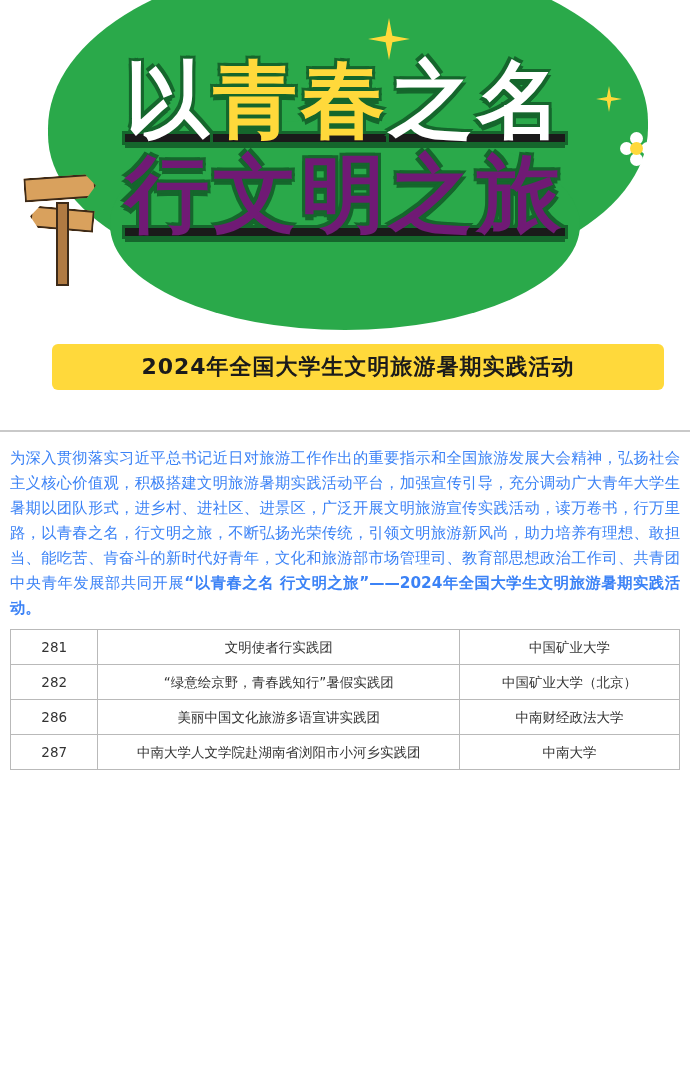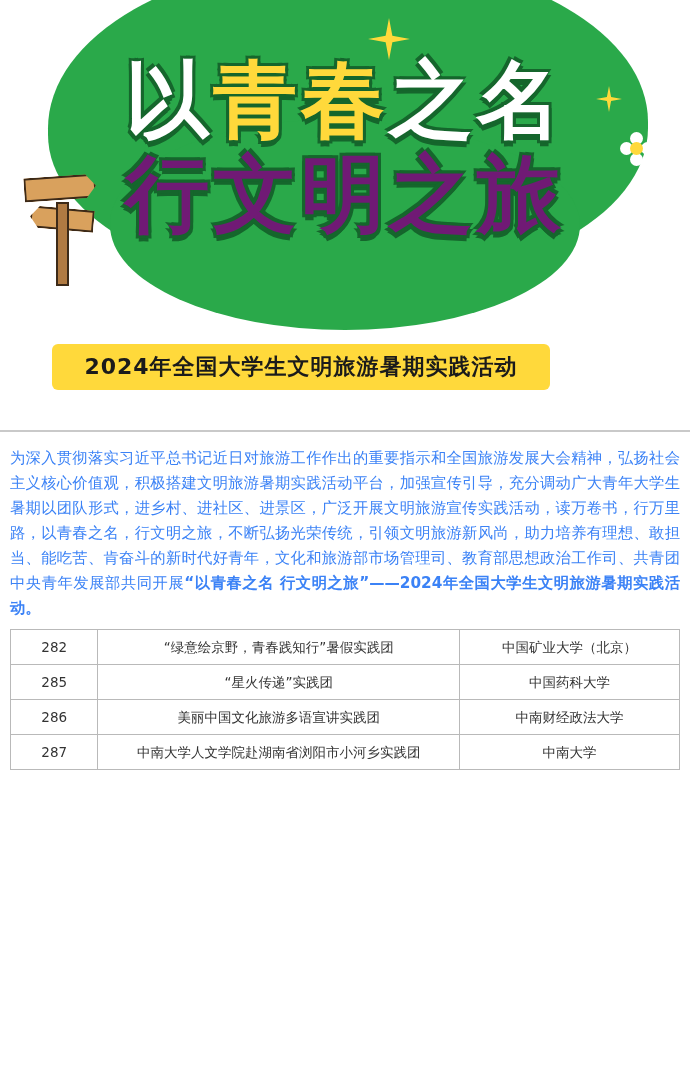--- a/index.html
+++ b/index.html
@@ -100,20 +100,21 @@
     left: 10px; top: 42px; width: 64px; height: 22px;
     clip-path: polygon(14% 0, 100% 0, 100% 100%, 14% 100%, 0 50%);
     transform: rotate(5deg);
   }
 
   .title-block {
     position: absolute;
     left: 0; top: 58px;
     width: 690px;
     text-align: center;
+    text-decoration: underline;
   }
   .title-line {
     font-family: "DejaVu Sans", sans-serif;
     font-weight: bold;
     letter-spacing: 4px;
     line-height: 1.02;
   }
   .title-line1 {
     font-size: 84px;
     color: #ffffff;
@@ -129,21 +130,21 @@
     font-size: 84px;
     color: #701a75;
     text-shadow:
       -3px -3px 0 #15662c, 3px -3px 0 #15662c, -3px 3px 0 #15662c, 3px 3px 0 #15662c,
       0 6px 0 #15662c;
   }
   .ribbon {
     position: absolute;
     left: 52px;
     top: 344px;
-    width: 498px;
+    width: 612px;
     height: 46px;
     background: #ffd93b;
     border-radius: 6px;
     display: flex;
     align-items: center;
     justify-content: center;
   }
   .ribbon-text {
     font-family: "DejaVu Sans", sans-serif;
     font-weight: bold;
@@ -248,30 +249,30 @@
 </div>
 
 <div class="article">
   <p class="para"><span>为深入贯彻落实习近平总书记近日对旅游工作作出的重要指示和全国旅游发展大会精神，弘扬社会主义核心价值观，积极搭建文明旅游暑期实践活动平台，加强宣传引导，充分调动广大青年大学生暑期以团队形式，进乡村、进社区、进景区，广泛开展文明旅游宣传实践活动，读万卷书，行万里路，以青春之名，行文明之旅，不断弘扬光荣传统，引领文明旅游新风尚，助力培养有理想、敢担当、能吃苦、肯奋斗的新时代好青年，文化和旅游部市场管理司、教育部思想政治工作司、共青团中央青年发展部共同开展</span><b>“以青春之名 行文明之旅”——2024年全国大学生文明旅游暑期实践活动。</b></p>
 </div>
 
 <div class="table-wrap">
   <table class="list">
     <tbody>
       <tr>
+        <td class="col-no">281</td>
+        <td class="col-team">文明使者行实践团</td>
+        <td class="col-school">中国矿业大学</td>
+      </tr>
+      <tr>
         <td class="col-no">282</td>
         <td class="col-team">“绿意绘京野，青春践知行”暑假实践团</td>
         <td class="col-school">中国矿业大学（北京）</td>
       </tr>
       <tr>
-        <td class="col-no">285</td>
-        <td class="col-team">“星火传递”实践团</td>
-        <td class="col-school">中国药科大学</td>
-      </tr>
-      <tr>
         <td class="col-no">286</td>
         <td class="col-team">美丽中国文化旅游多语宣讲实践团</td>
         <td class="col-school">中南财经政法大学</td>
       </tr>
       <tr>
         <td class="col-no">287</td>
         <td class="col-team">中南大学人文学院赴湖南省浏阳市小河乡实践团</td>
         <td class="col-school">中南大学</td>
       </tr>
     </tbody>

